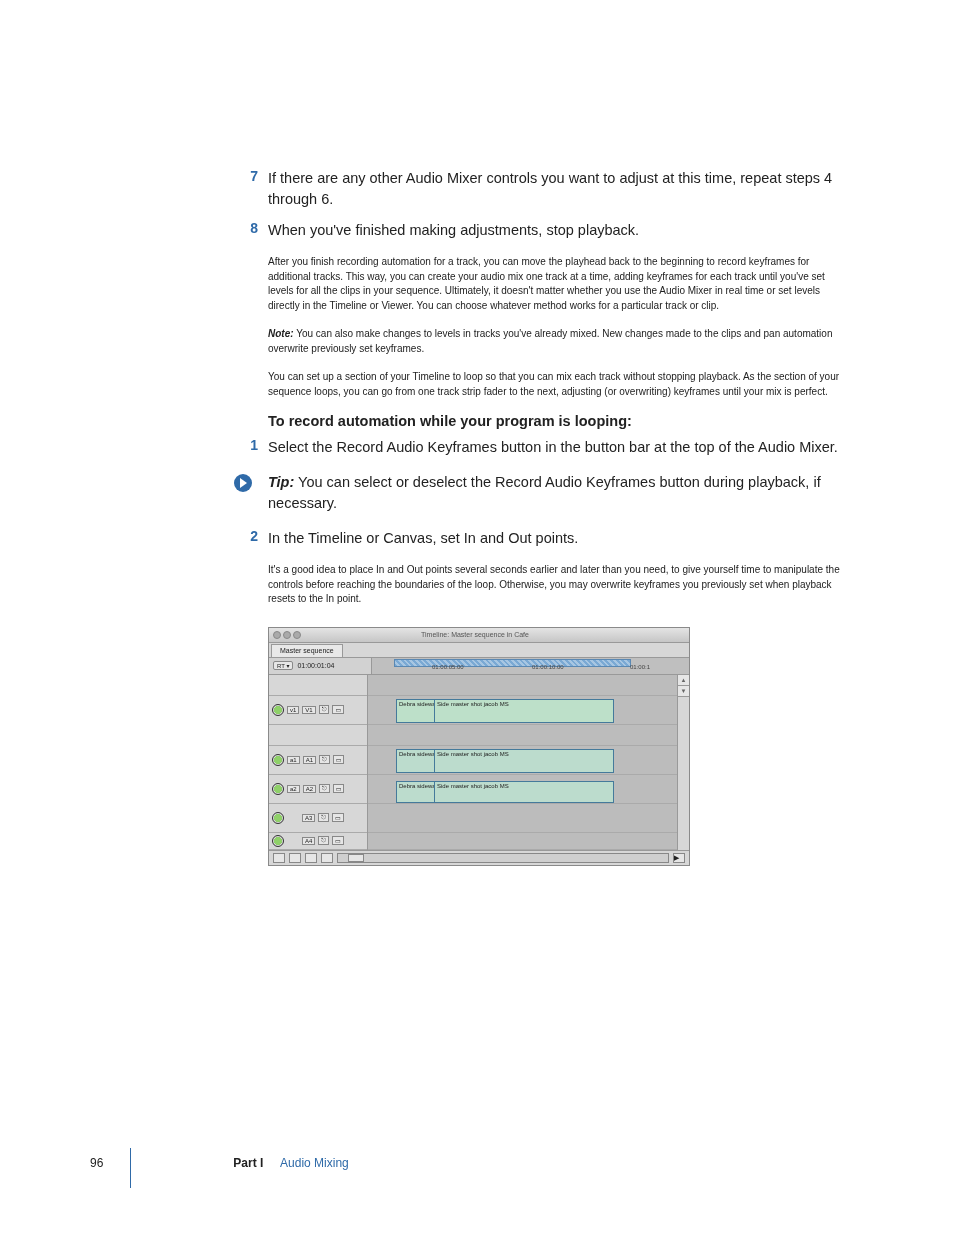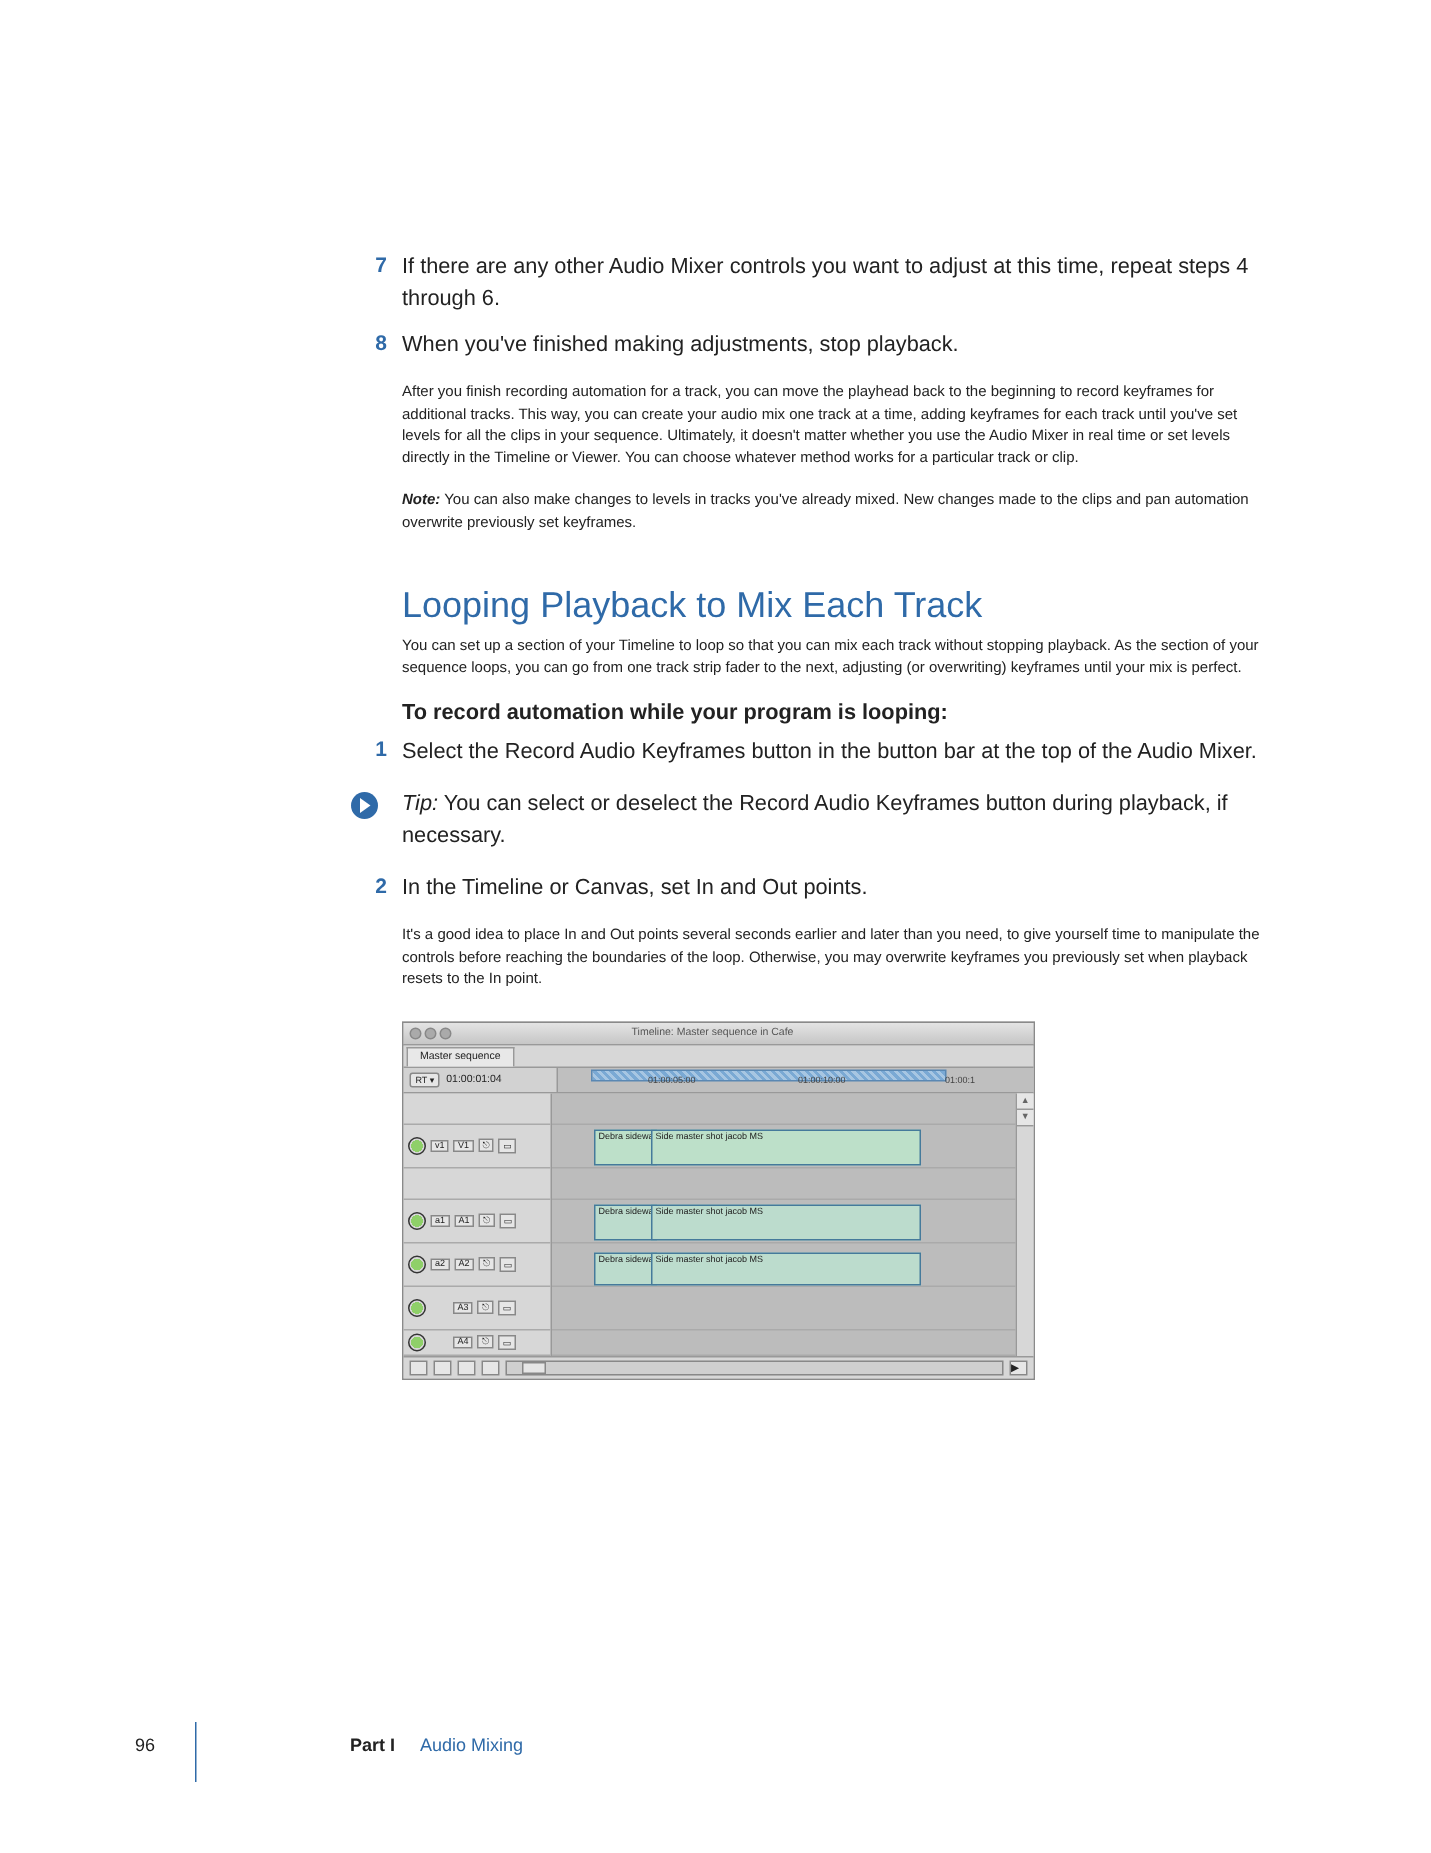--- a/index.html
+++ b/index.html
@@ -8,21 +8,21 @@
   .step-row{display:flex;margin-bottom:10px;}
   .num{width:24px;flex:0 0 24px;text-align:right;color:#2f6aa8;font-weight:600;font-size:14px;margin-right:10px;margin-left:-34px;}
   .step-text{font-size:14.5px;line-height:1.45;}
   .para{font-size:10px;line-height:1.45;margin:14px 0;}
   .note-label{font-style:italic;font-weight:600;}
   .h2{color:#2f6aa8;font-size:24px;font-weight:400;margin-top:34px;margin-bottom:6px;}
   .bold-line{font-weight:600;font-size:14.5px;margin-top:14px;margin-bottom:8px;}
   .tip-row{display:flex;margin:14px 0;}
   .tip-icon{width:18px;height:18px;border-radius:50%;background:#2f6aa8;position:relative;flex:0 0 18px;margin-left:-34px;margin-right:16px;margin-top:2px;}
   .tip-icon::after{content:"";position:absolute;left:6px;top:4px;border-left:7px solid #fff;border-top:5px solid transparent;border-bottom:5px solid transparent;}
-  .tip-label{font-style:italic;font-weight:400;}
+  .tip-label{font-style:italic;font-weight:700;}
 
   
   .footer{position:absolute;left:90px;top:1156px;font-size:12px;}
   .footer .pnum{display:inline-block;width:140px;color:#222;}
   .footer .part{font-weight:600;margin-right:14px;}
   .footer .chap{color:#2f6aa8;}
   .rule{position:absolute;left:130px;top:1148px;width:1px;height:40px;background:#2f6aa8;}
 
   
   .fig{margin-top:20px;width:420px;border:1px solid #8a8a8a;font-family:Arial,sans-serif;background:#b8b8b8;font-size:7px;color:#222;}
@@ -73,21 +73,20 @@
       <div class="num">8</div>
       <div class="step-text">When you've finished making adjustments, stop playback.</div>
     </div>
 
     <div class="para">After you finish recording automation for a track, you can move the playhead back to the beginning to record keyframes for additional tracks. This way, you can create your audio mix one track at a time, adding keyframes for each track until you've set levels for all the clips in your sequence. Ultimately, it doesn't matter whether you use the Audio Mixer in real time or set levels directly in the Timeline or Viewer. You can choose whatever method works for a particular track or clip.</div>
 
     <div class="para">
       <span class="note-label">Note:</span><span>  You can also make changes to levels in tracks you've already mixed. New changes made to the clips and pan automation overwrite previously set keyframes.</span>
     </div>
 
-    <div class="h2">Looping Playback to Mix Each Track</div>
     <div class="para" style="margin-top:0">You can set up a section of your Timeline to loop so that you can mix each track without stopping playback. As the section of your sequence loops, you can go from one track strip fader to the next, adjusting (or overwriting) keyframes until your mix is perfect.</div>
 
     <div class="bold-line">To record automation while your program is looping:</div>
 
     <div class="step-row" style="margin-bottom:6px">
       <div class="num">1</div>
       <div class="step-text">Select the Record Audio Keyframes button in the button bar at the top of the Audio Mixer.</div>
     </div>
 
     <div class="tip-row">

